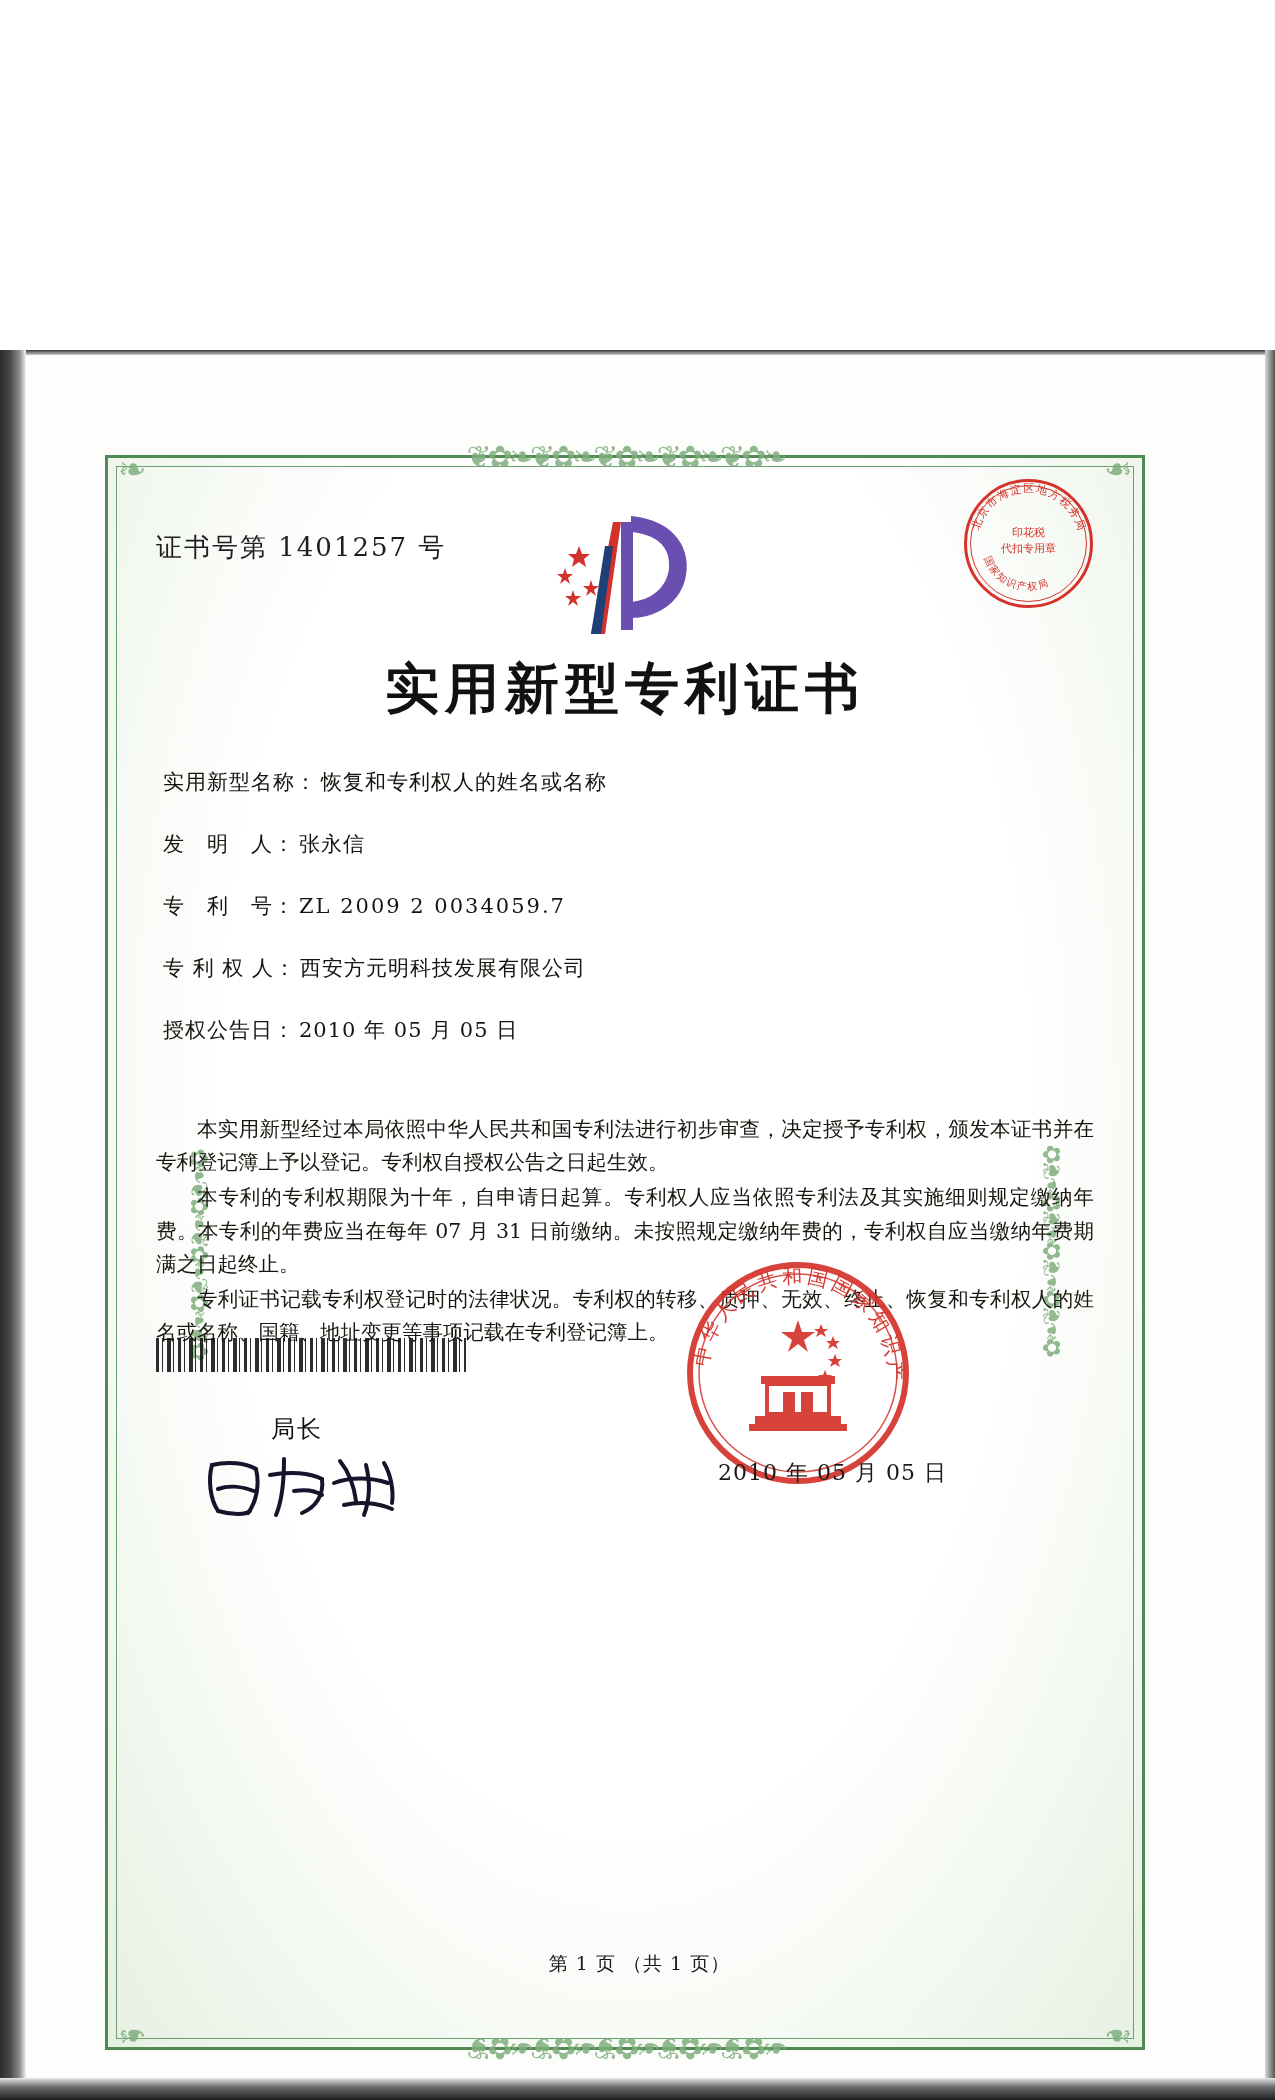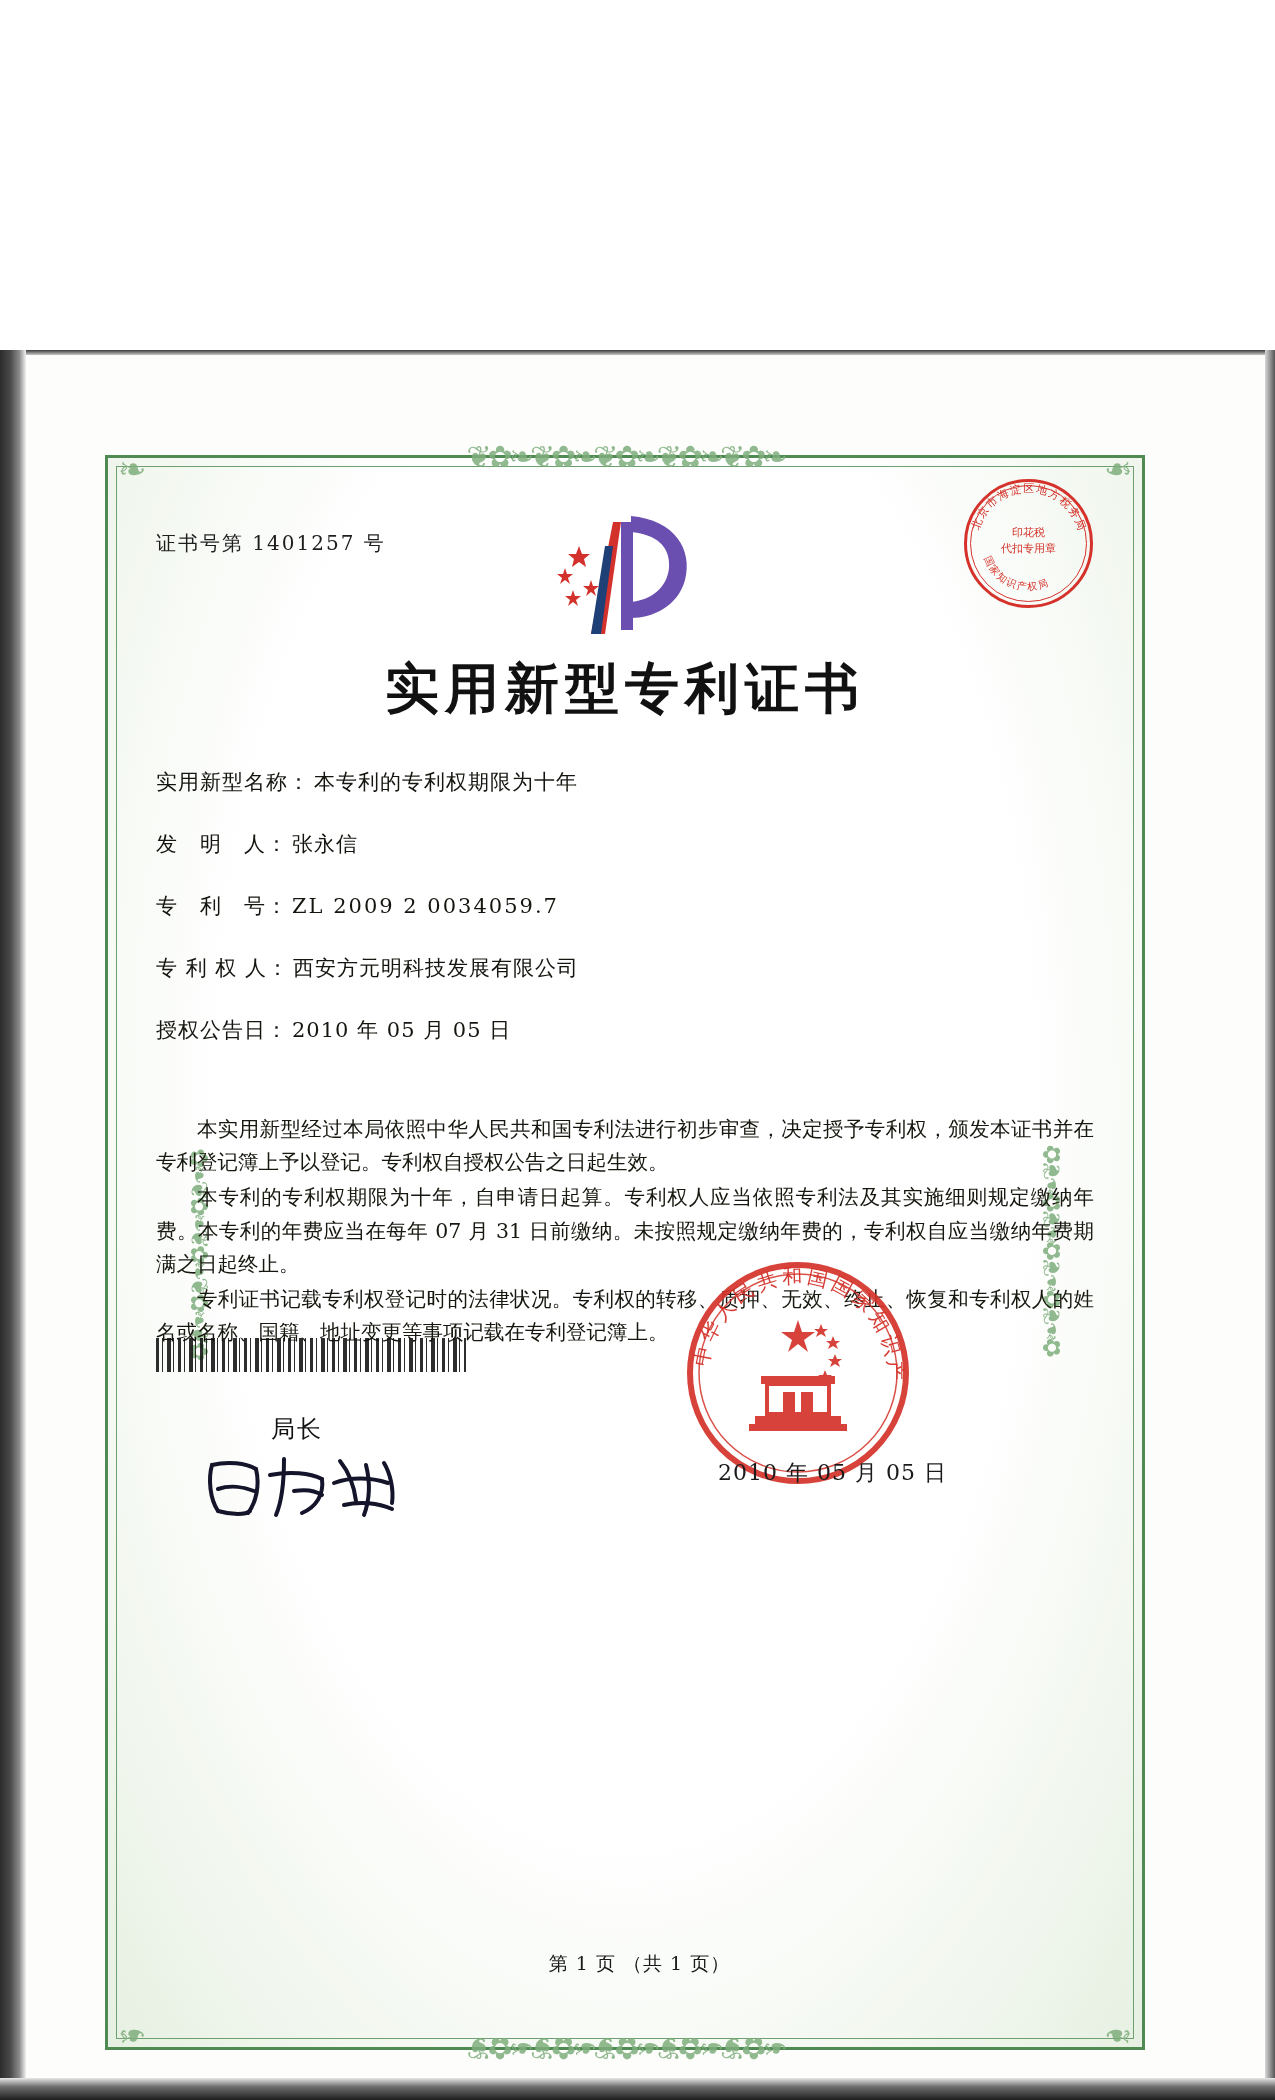--- a/index.html
+++ b/index.html
@@ -129,21 +129,21 @@
     right: -14px; top: 50%;
     transform: translateY(-50%) rotate(-90deg);
     font-size: 24px; letter-spacing: -4px;
   }
 
   
   .cert-no {
     position: absolute;
     left: 48px;
     top: 72px;
-    font-size: 20px;
+    font-size: 26px;
     color: #1e1e1e;
     letter-spacing: 2px;
     font-family: "DejaVu Serif", "Liberation Serif", serif;
   }
 
   
   .emblem {
     position: absolute;
     left: 50%;
     top: 48px;
@@ -177,20 +177,21 @@
     display: flex;
     align-items: baseline;
     margin-bottom: 34px;
     font-size: 21px;
     color: #15150f;
   }
   .field-label {
     flex: 0 0 auto;
     white-space: nowrap;
     letter-spacing: 1px;
+    margin-left: 7px;
   }
   .field-label.sp1 { letter-spacing: 1px; }
   .field-value {
     margin-left: 4px;
     letter-spacing: 1px;
   }
   .field-value.mono {
     font-family: "DejaVu Serif", "Liberation Serif", serif;
     letter-spacing: 2px;
   }
@@ -351,21 +352,21 @@
         <text class="seal-text" x="67.5" y="60" font-size="11" text-anchor="middle">印花税</text>
         <text class="seal-text" x="67.5" y="76" font-size="11" text-anchor="middle">代扣专用章</text>
       </svg>
     </div>
 
     <div class="cert-title">实用新型专利证书</div>
 
     <div class="fields">
       <div class="field-row">
         <span class="field-label sp1">实用新型名称：</span>
-        <span class="field-value">本专利的专利权期限为十年</span>
+        <span class="field-value">恢复和专利权人的姓名或名称</span>
       </div>
       <div class="field-row">
         <span class="field-label sp1">发　明　人：</span>
         <span class="field-value">张永信</span>
       </div>
       <div class="field-row">
         <span class="field-label sp1">专　利　号：</span>
         <span class="field-value mono">ZL 2009 2 0034059.7</span>
       </div>
       <div class="field-row">

